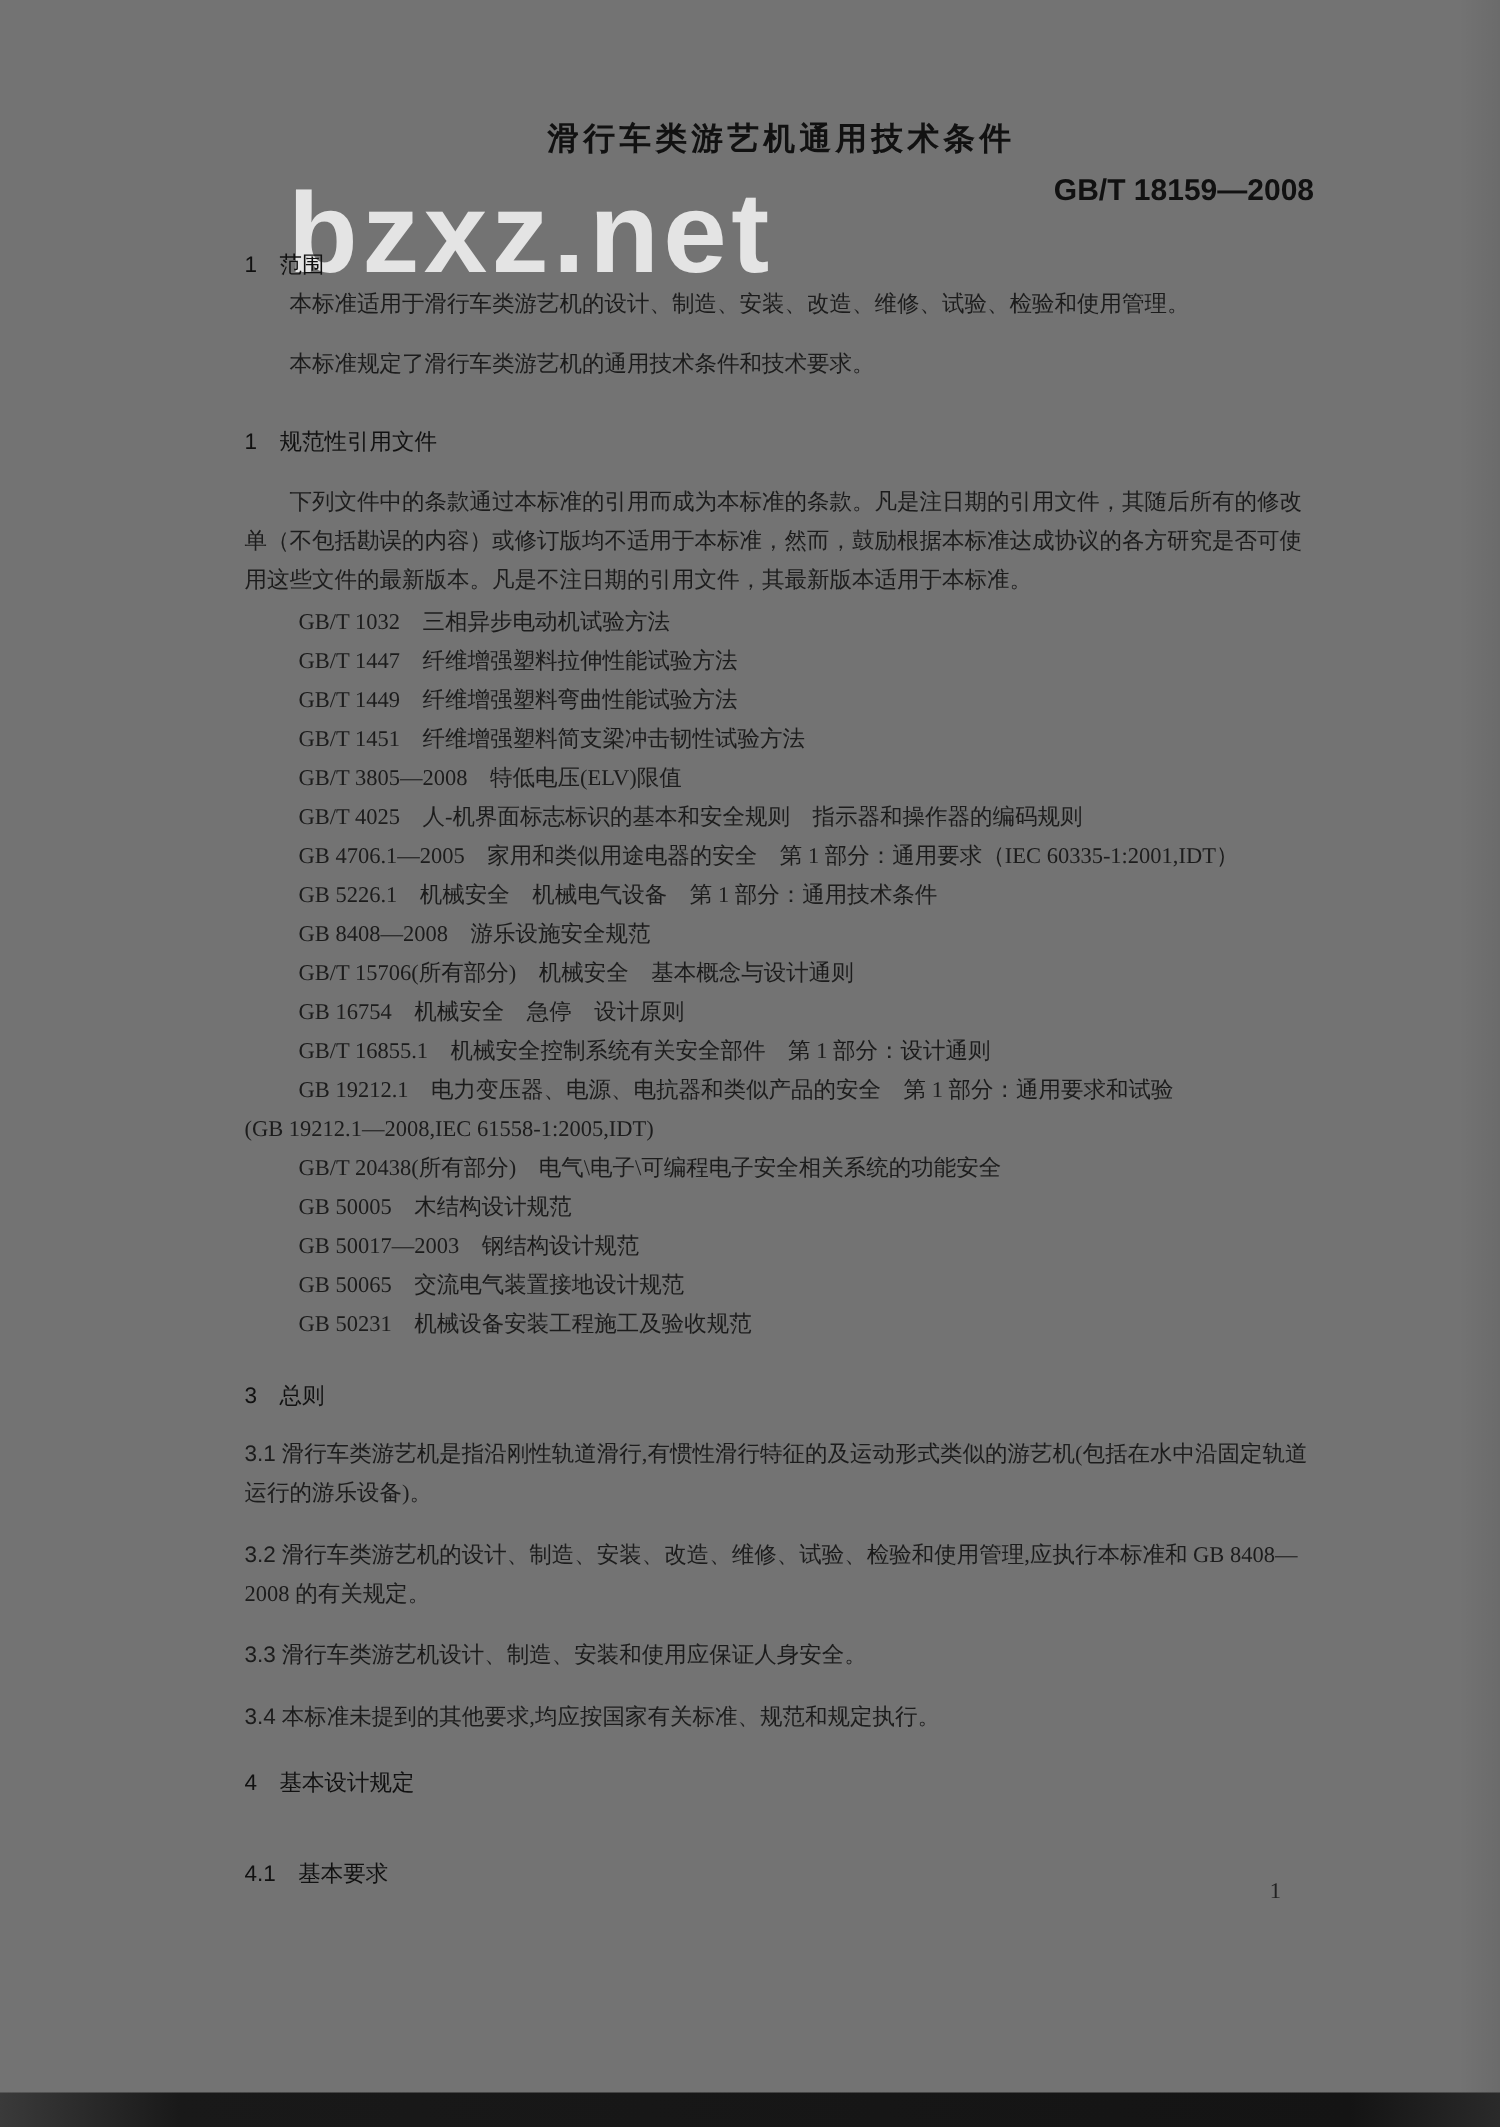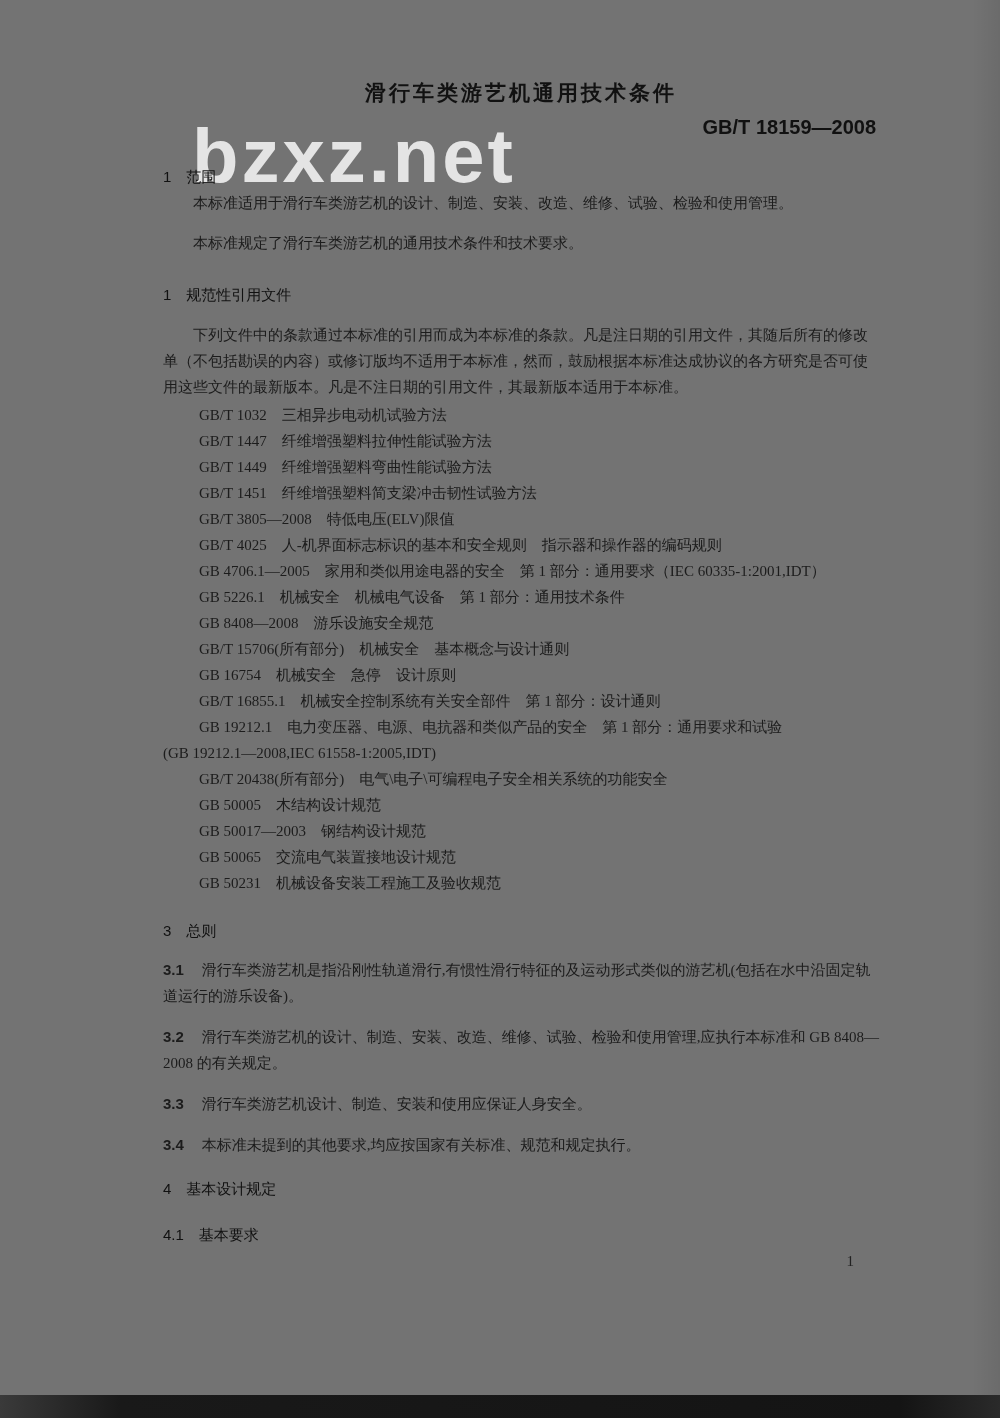--- a/index.html
+++ b/index.html
@@ -56,32 +56,32 @@
   .sec-heading {
     font-family:"Liberation Sans", sans-serif;
     font-weight:normal;
     font-size:15px;
     color:#111;
   }
   .h1-1 { margin-top:58px; }
   .h2   { margin-top:26px; }
   .h3   { margin-top:22px; }
   .h4   { margin-top:18px; }
-  .h4-1 { margin-top:20px; }
+  .h4-1 { margin-top:35px; }
   .para { text-indent:2em; margin:0; }
   .para-first { margin-top:14px; }
   .ref-list { margin-top:2px; }
   .ref-item { padding-left:36px; }
   .ref-item.cont { padding-left:0; }
   .clause { margin-top:9px; }
   .clause-first { margin-top:13px; }
   .clause-num {
     font-family:"Liberation Sans", sans-serif;
-    font-weight:bold;
-    margin-right:18px;
+    font-weight:normal;
+    margin-right:4px;
   }
   .page-number {
     position:absolute; right:146px; bottom:148px;
     font-size:15px; color:#222;
   }
 </style>
 </head>
 <body>
 
 <div class="page">

